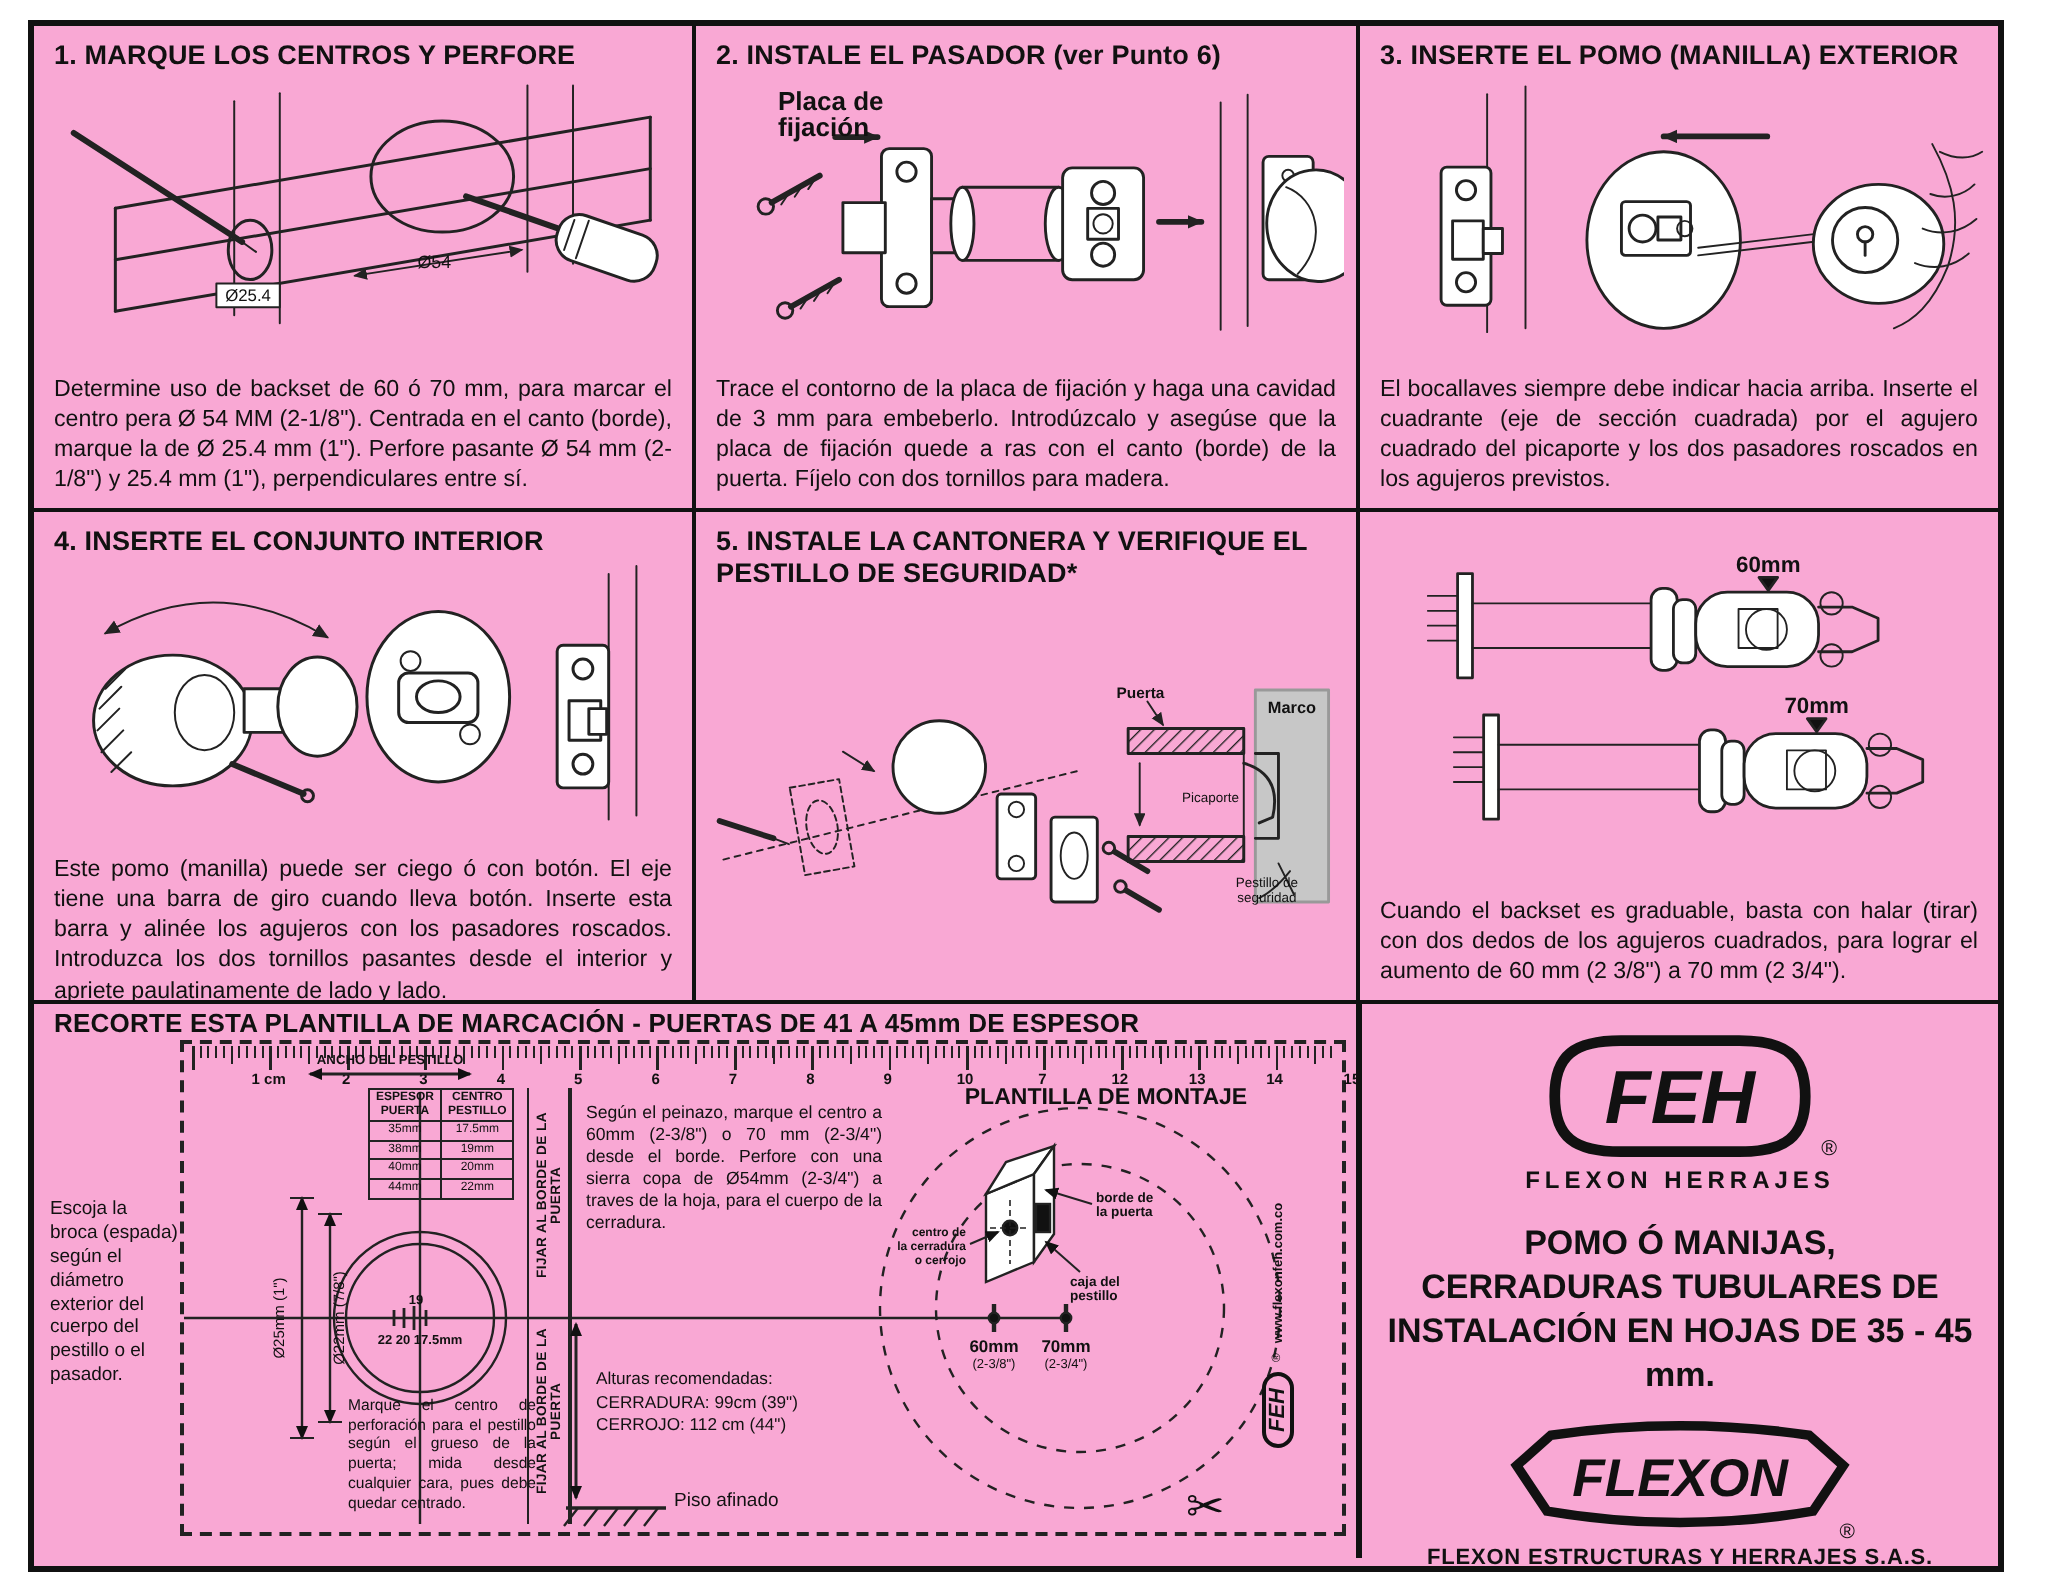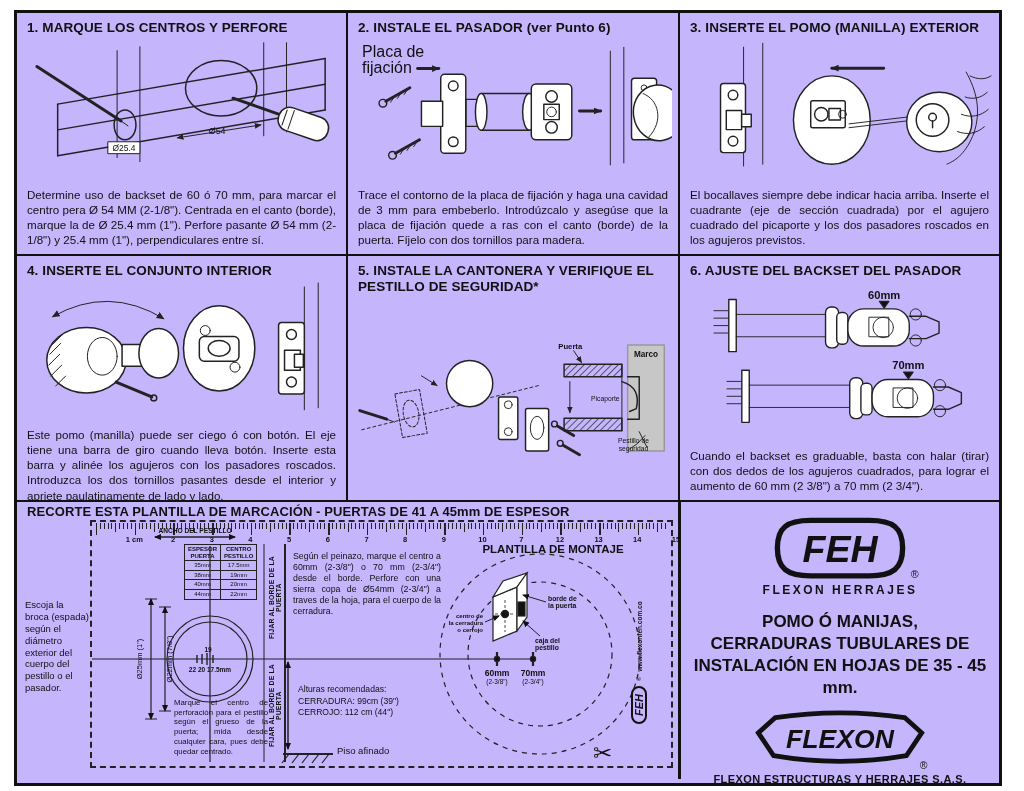--- a/index.html
+++ b/index.html
@@ -1,26 +1,26 @@
 <!DOCTYPE html>
 <html><head>
 <meta charset="utf-8">
 <style>
   html,body{margin:0;padding:0;background:#ffffff;}
   body{width:1024px;height:791px;position:relative;font-family:"Liberation Sans","DejaVu Sans",sans-serif;color:#111;-webkit-font-smoothing:antialiased;}
-  .sheet{position:absolute;left:14px;top:10px;width:982px;height:770px;border:3px solid #111;background:#c4b5fd;}
+  .sheet{position:absolute;left:14px;top:10px;width:982px;height:770px;border:3px solid #111;background:#f9a8d4;}
   .grid{display:grid;grid-template-columns:331px 332px 1fr;}
   .panel{border-right:2px solid #111;border-bottom:2px solid #111;position:relative;display:flex;flex-direction:column;overflow:hidden;}
   .panel.last-col{border-right:none;}
   .row1{height:241px;} .row2{height:244px;}
   .panel-title{font-weight:bold;font-size:13.5px;line-height:1.15;padding:7px 10px 2px 10px;letter-spacing:.1px;}
   .panel-fig{flex:1;position:relative;margin:0 6px;}
   .panel-fig svg{width:100%;height:100%;display:block;}
   .panel-body{font-size:11.6px;line-height:1.3;text-align:justify;padding:0 10px 7px 10px;margin-top:13px;}
-  .fig-label{position:absolute;font-weight:normal;font-size:16px;line-height:1.05;}
+  .fig-label{position:absolute;font-weight:bold;font-size:13px;line-height:1.05;margin-left:27px;}
   svg text{font-family:"Liberation Sans","DejaVu Sans",sans-serif;fill:#111;}
   .ln{stroke:#222;fill:none;stroke-width:1.5;stroke-linecap:round;stroke-linejoin:round;}
   .thin{stroke-width:1;}
   .thick{stroke-width:3;}
   .fillw{fill:#fff;}
   
   .bottom{display:flex;height:277px;}
   .tpl-zone{position:relative;width:661px;height:277px;}
   .brand-zone{position:relative;flex:1;border-left:3px solid #111;text-align:center;}
   .tpl-title{position:absolute;left:10px;top:2px;font-weight:bold;font-size:13px;letter-spacing:.1px;}
@@ -269,21 +269,20 @@
           <text x="212" y="14" font-size="8" font-weight="bold">Puerta</text>
           <text x="303" y="22" font-size="8.5" font-weight="bold" text-anchor="middle">Marco</text>
           <text x="246" y="68" font-size="7">Picaporte</text>
           <text x="290" y="112" font-size="7" text-anchor="middle">Pestillo de</text>
           <text x="290" y="120" font-size="7" text-anchor="middle">seguridad</text>
         </svg>
       </div>
     </div>
 
     <div class="panel row2 last-col">
-      <div class="panel-title">6. AJUSTE DEL BACKSET DEL PASADOR</div>
       <div class="panel-fig">
         <svg viewBox="0 0 330 150">
           <g class="ln">
 
             <g>
               <path class="thin" d="M30 24 h16 M30 32 h16 M30 40 h16 M30 48 h16"></path>
               <rect x="46" y="12" width="8" height="56" class="fillw"></rect>
               <path class="thin" d="M54 28 H150 M54 52 H150"></path>
               <rect x="150" y="20" width="14" height="44" rx="6" class="fillw"></rect>
               <rect x="162" y="26" width="12" height="34" rx="5" class="fillw"></rect>

